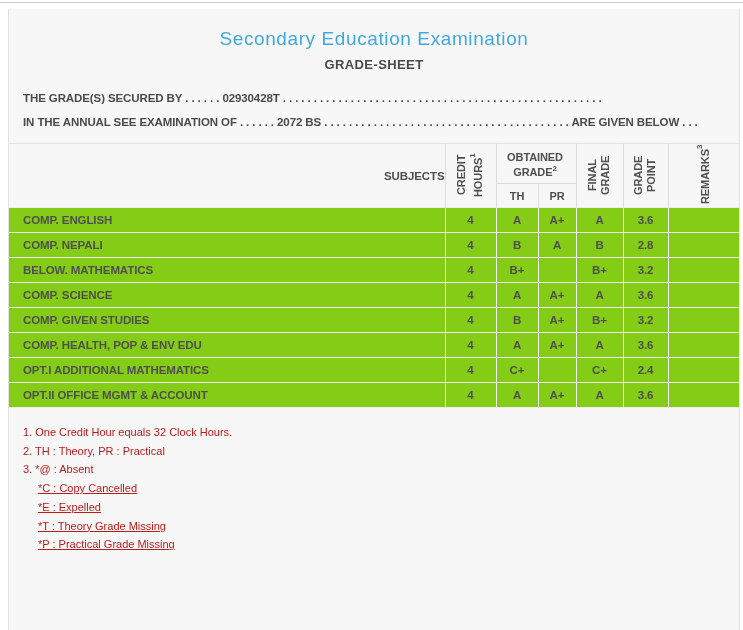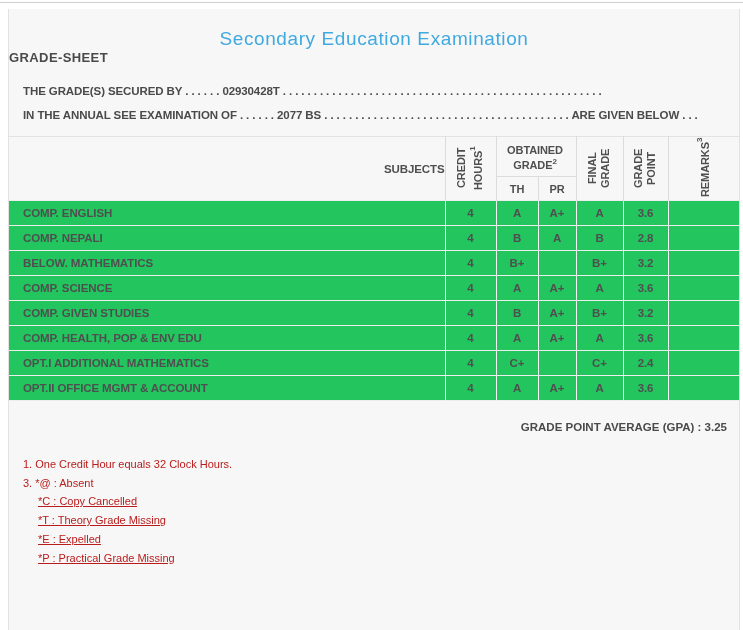--- a/index.html
+++ b/index.html
@@ -3,60 +3,60 @@
 <meta charset="utf-8">
 <style>
   * { margin:0; padding:0; box-sizing:border-box; }
   html,body { width:743px; height:630px; background:#ffffff; overflow:hidden;
               font-family:"Liberation Sans", sans-serif; }
   .top-rule { position:absolute; left:0; top:2px; width:743px; height:1px; background:#cfcfcf; }
   .sheet { position:absolute; left:8px; top:9px; width:732px; height:627px;
            background:#f7f7f7; border-left:1px solid #e2e2e2; border-right:1px solid #e2e2e2; }
   .page-title { margin-top:19px; text-align:center; font-size:19px; letter-spacing:0.6px;
                 color:#3fa9e0; font-weight:400; }
-  .page-subtitle { font-size:13px; font-weight:700;
+  .page-subtitle { margin-top:7px; text-align:center; font-size:13px; font-weight:700;
                    color:#4a4a4a; letter-spacing:0.4px; }
   .info { margin:15px 14px 0 14px; }
   .info-line { height:23.5px; line-height:23.5px; font-size:11.5px; font-weight:700;
                color:#4a4a4a; white-space:pre; overflow:hidden; letter-spacing:-0.1px; }
   table.grades { width:730px; margin-top:9px; border-collapse:collapse; table-layout:fixed;
                  border-top:1px solid #e3e3e3; border-bottom:1px solid #ededed; }
   thead th { vertical-align:middle; text-align:center; font-size:11px; color:#4f4f4f;
              font-weight:700; border-left:1px solid #dcdcdc; letter-spacing:-0.1px; }
   th.subjects-h { border-left:none; text-align:right; padding-left:14px; font-size:11.5px; }
   th.obtained-h { height:40px; border-bottom:1px solid #dcdcdc; line-height:1.3;
                   padding:4px 2px 2px 0; }
   th.rot { height:64px; }
   .vert { display:inline-block; writing-mode:vertical-rl; transform:rotate(180deg);
           height:58px; line-height:1.2; white-space:normal; }
   th.sub2 { height:24px; }
   sup { font-size:8px; }
   tbody td { height:25px; font-size:11.5px; font-weight:700; color:#4f4f4f;
-             text-align:center; background:#22c55e; border-top:1px solid #ededed;
+             text-align:center; background:#84cc16; border-top:1px solid #ededed;
              border-left:1px solid #f2f2f2; letter-spacing:-0.1px; }
   tbody td.subject { text-align:left; padding-left:14px; border-left:none; }
   .summary { margin:13px 12px 0 0; text-align:right; }
   .summary-line { font-size:11.5px; font-weight:700; color:#4a4a4a; line-height:26px; }
   .footnotes { margin:15px 0 0 14px; }
   .footnote { font-size:11px; color:#b91c1c; line-height:18.7px; }
   .footnote.indent { padding-left:15px;text-decoration:underline; }
 </style>
 </head>
 <body>
 
 <div class="top-rule"></div>
 
 <div class="sheet">
 
   <div class="page-title" style="color: rgb(63, 169, 224);">Secondary Education Examination</div>
   <div class="page-subtitle">GRADE-SHEET</div>
 
   <div class="info">
     <div class="info-line">THE GRADE(S) SECURED BY . . . . . . 02930428T . . . . . . . . . . . . . . . . . . . . . . . . . . . . . . . . . . . . . . . . . . . . . . . . . . . .</div>
-    <div class="info-line">IN THE ANNUAL SEE EXAMINATION OF . . . . . . 2077 BS . . . . . . . . . . . . . . . . . . . . . . . . . . . . . . . . . . . . . . . . ARE GIVEN BELOW . . .</div>
+    <div class="info-line">IN THE ANNUAL SEE EXAMINATION OF . . . . . . 2072 BS . . . . . . . . . . . . . . . . . . . . . . . . . . . . . . . . . . . . . . . . ARE GIVEN BELOW . . .</div>
   </div>
 
   <table class="grades">
     <colgroup>
       <col style="width:436px">
         <col style="width:51px">
         <col style="width:42px">
       <col style="width:38px">
         <col style="width:47px">
         <col style="width:45px">
@@ -163,25 +163,25 @@
       <td>A</td>
       <td>A+</td>
       <td>A</td>
       <td>3.6</td>
       <td></td>
     </tr>
   </tbody>
   </table>
 
   <div class="summary">
-    <div class="summary-line">GRADE POINT AVERAGE (GPA) : 3.25</div>
   </div>
 
   <div class="footnotes">
     <div class="footnote">1. One Credit Hour equals 32 Clock Hours.</div>
+    <div class="footnote">2. TH : Theory, PR : Practical</div>
     <div class="footnote">3. *@ : Absent</div>
     <div class="footnote indent">*C : Copy Cancelled</div>
+    <div class="footnote indent">*E : Expelled</div>
     <div class="footnote indent">*T : Theory Grade Missing</div>
-    <div class="footnote indent">*E : Expelled</div>
     <div class="footnote indent">*P : Practical Grade Missing</div>
   </div>
 
 </div>
 
 </body></html>

